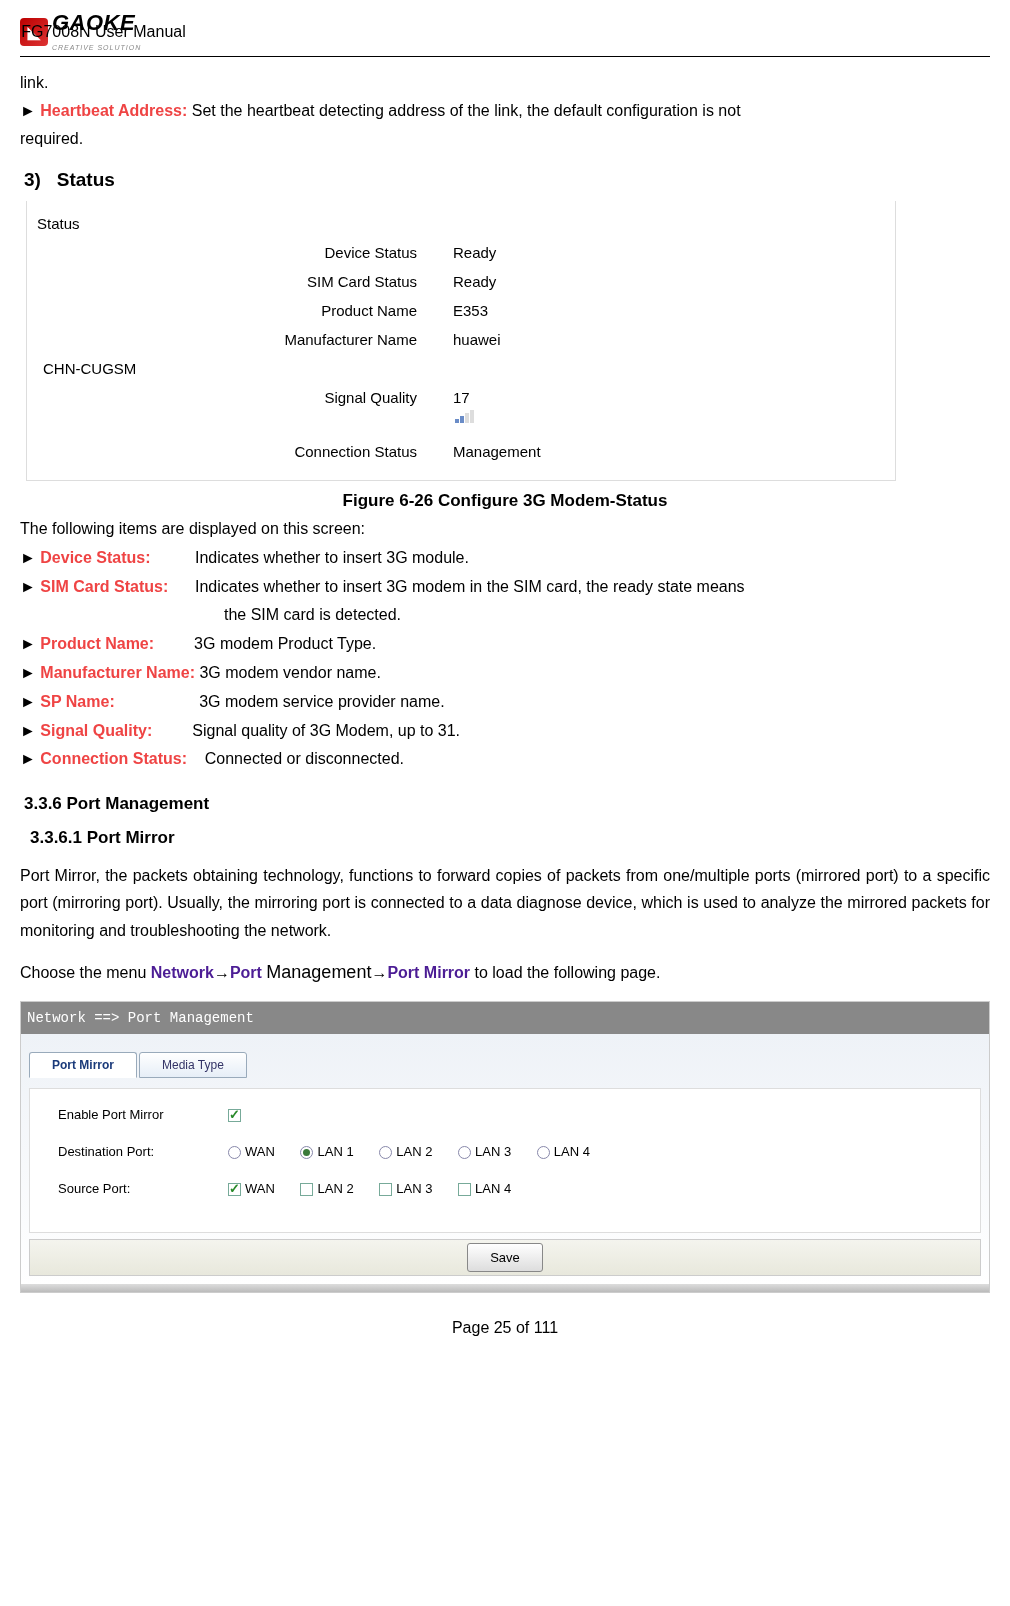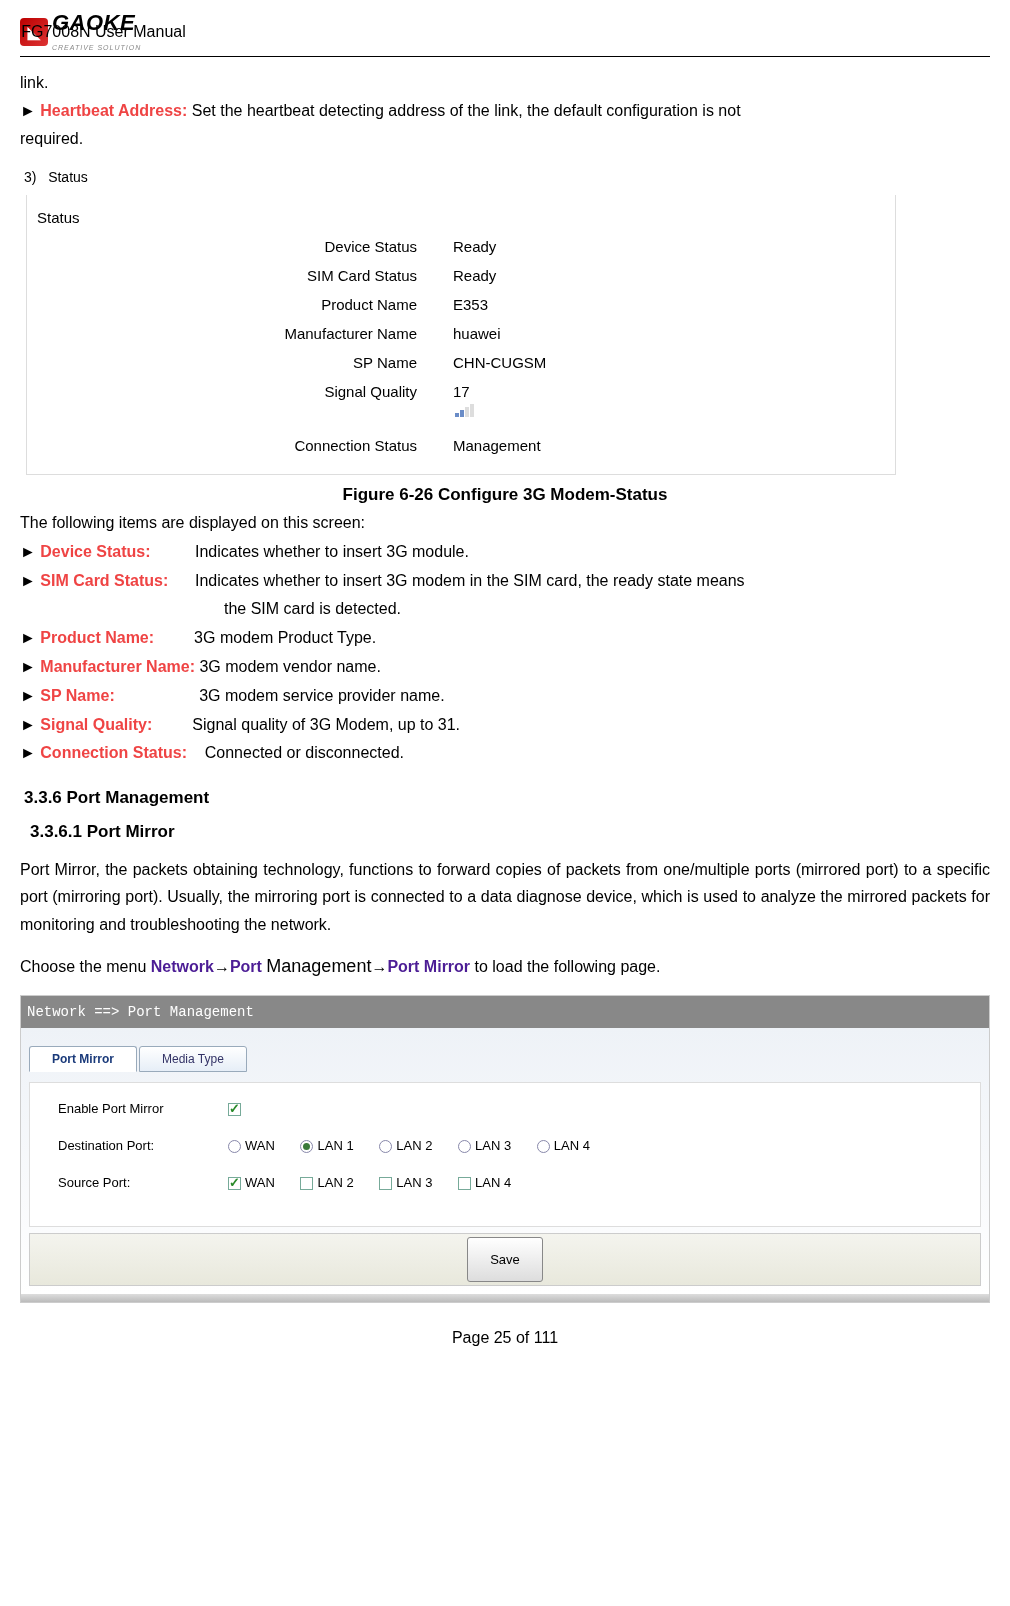--- a/index.html
+++ b/index.html
@@ -42,21 +42,21 @@
     .header-title {
       flex: 1;
       font-size: 16px;
       margin-left: -120px;
     }
     .indent1 { margin-left: 190px; }
     .bullet-line { margin: 4px 0; line-height: 1.5; }
     .arrow { font-family: sans-serif; }
     .term { color: #ef4444; font-weight: bold; }
     .term-black { color: #4c1d95; font-weight: bold; }
-    .section-num { font-weight: normal; margin: 18px 0 10px 4px; font-size: 14px; }
+    .section-num { font-weight: bold; margin: 18px 0 10px 4px; font-size: 19px; }
     .status-box {
       border: 1px solid #ddd;
       border-top: none;
       width: 870px;
       margin: 6px 0 10px 6px;
       background: #fff;
       font-family: Tahoma, sans-serif;
     }
     .status-title {
       font-size: 15px; padding: 14px 10px 6px 10px;
@@ -183,21 +183,21 @@
     }
     .save-bar {
       background: linear-gradient(#f4f4ee, #e8e8dc);
       border: 1px solid #ccc;
       padding: 3px;
       text-align: center;
       margin-top: 6px;
     }
     .save-btn {
       display: inline-block;
-      padding: 14px 22px;
+      padding: 6px 22px;
       border: 1px solid #888;
       border-radius: 3px;
       background: linear-gradient(#fff, #ddd);
       font-size: 13px;
     }
     .pm-bottom {
       height: 8px;
       background: linear-gradient(#ddd, #bbb);
     }
     .footer {
@@ -245,21 +245,20 @@
   </div>
   <div class="status-row">
     <div class="status-label">Product Name</div>
     <div class="status-value">E353</div>
   </div>
   <div class="status-row">
     <div class="status-label">Manufacturer Name</div>
     <div class="status-value">huawei</div>
   </div>
   <div class="status-row">
-    <div class="status-label">SP Name</div>
     <div class="status-value">CHN-CUGSM</div>
   </div>
   <div class="status-row">
     <div class="status-label">Signal Quality</div>
     <div class="status-value">
       <span>17</span><br>
       <span class="signal-bars">
         <span class="bar1"></span><span class="bar2"></span><span class="bar3"></span><span class="bar4"></span>
       </span>
     </div>

